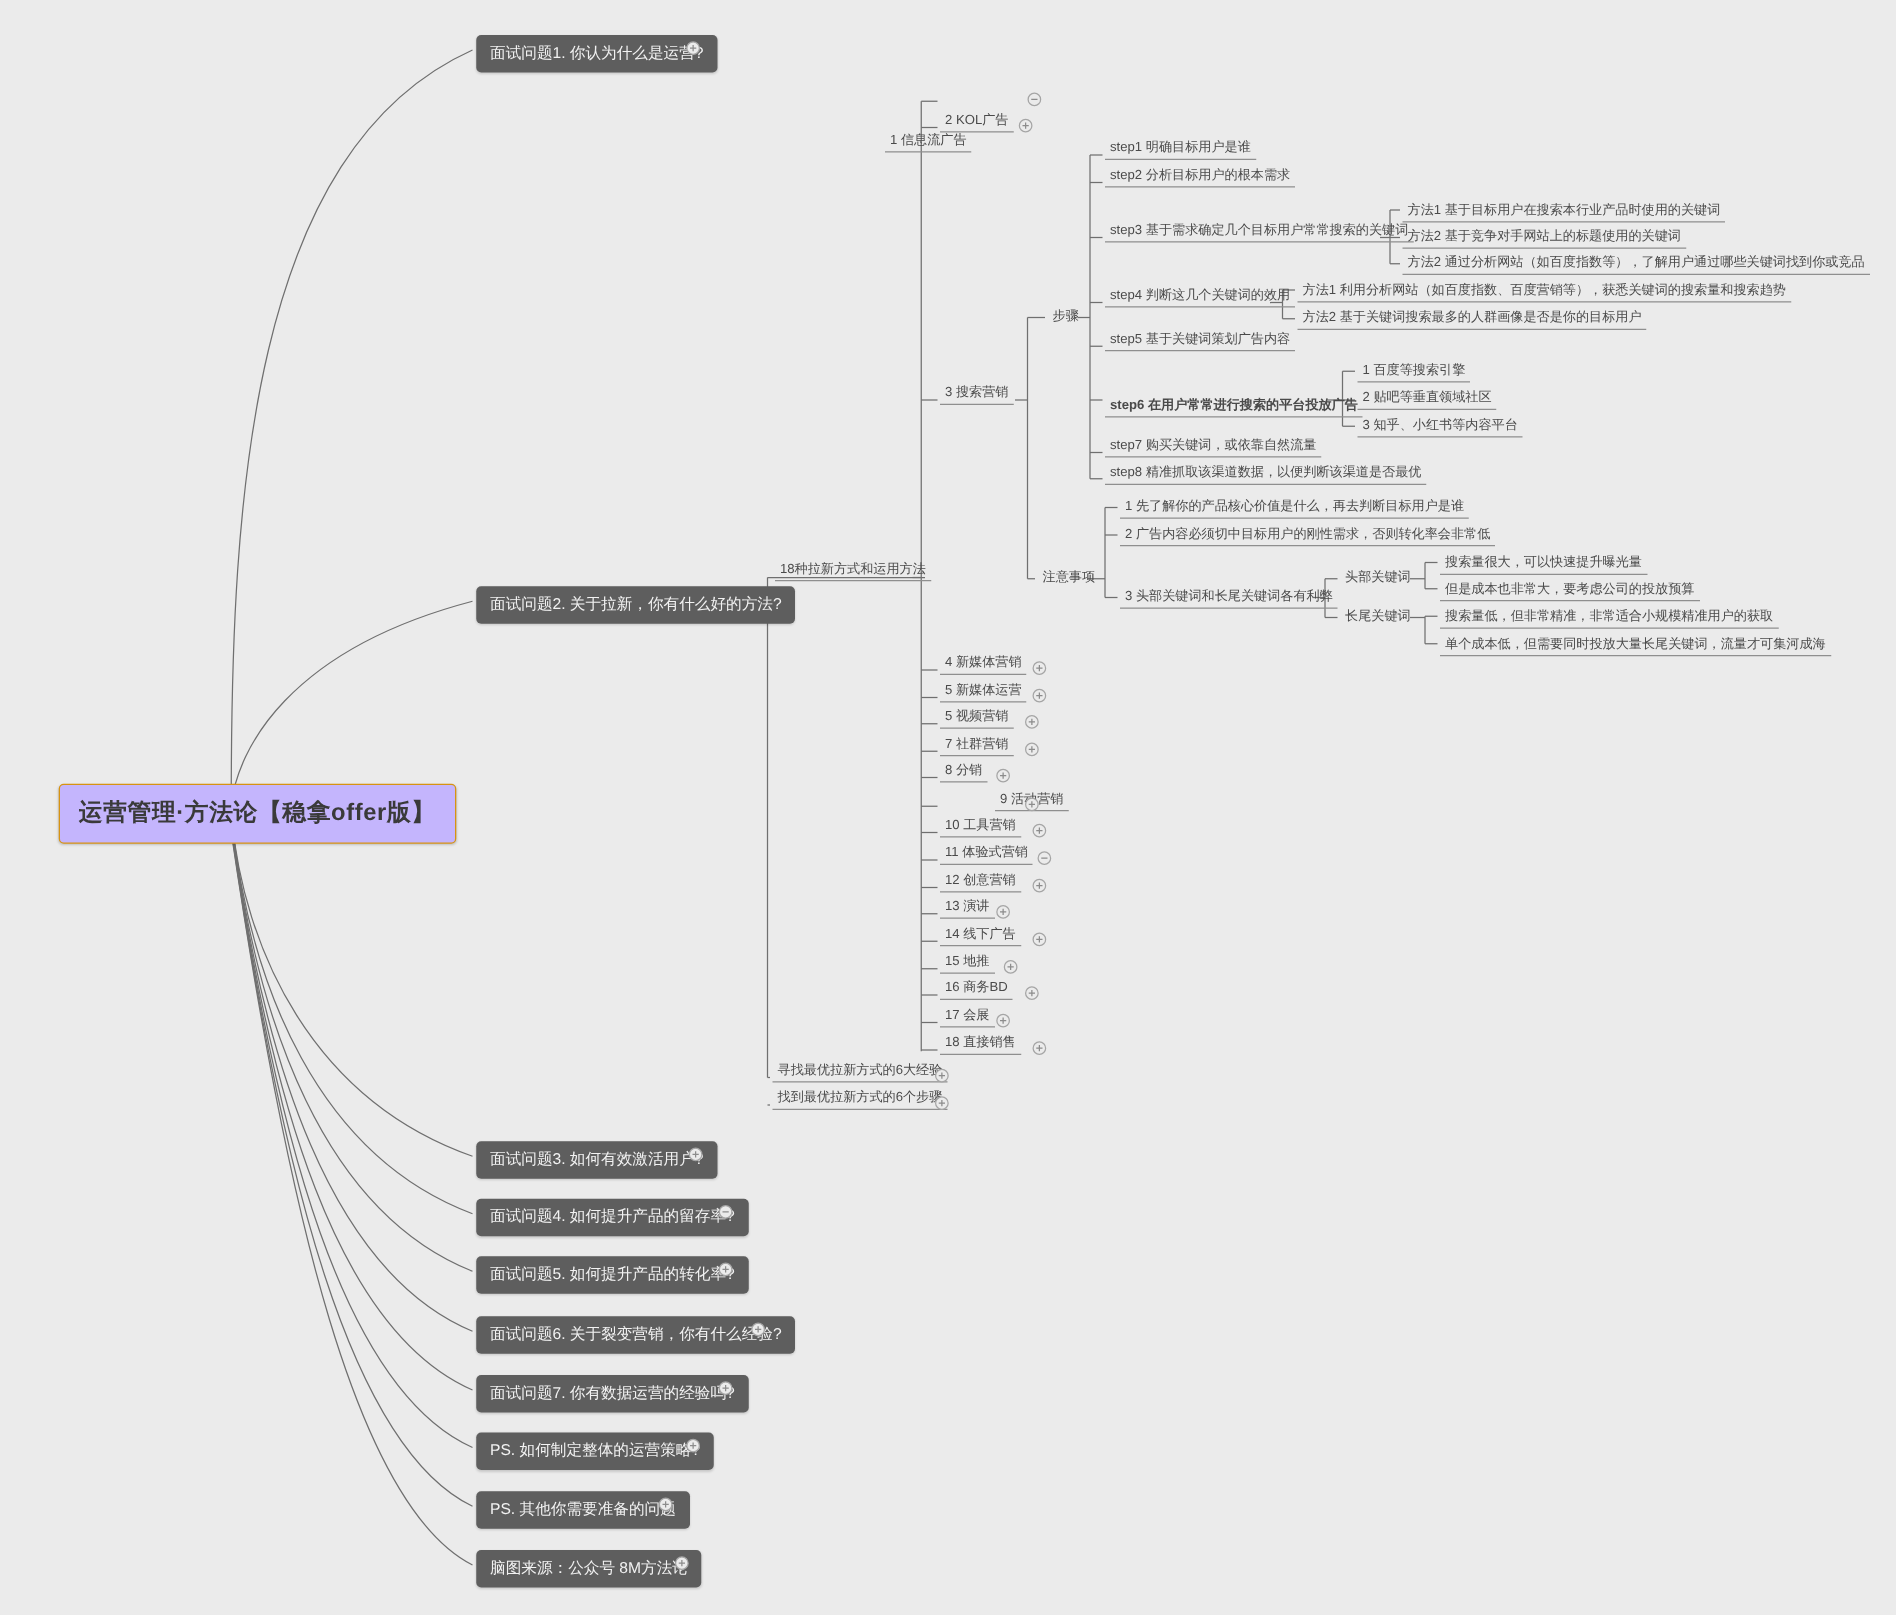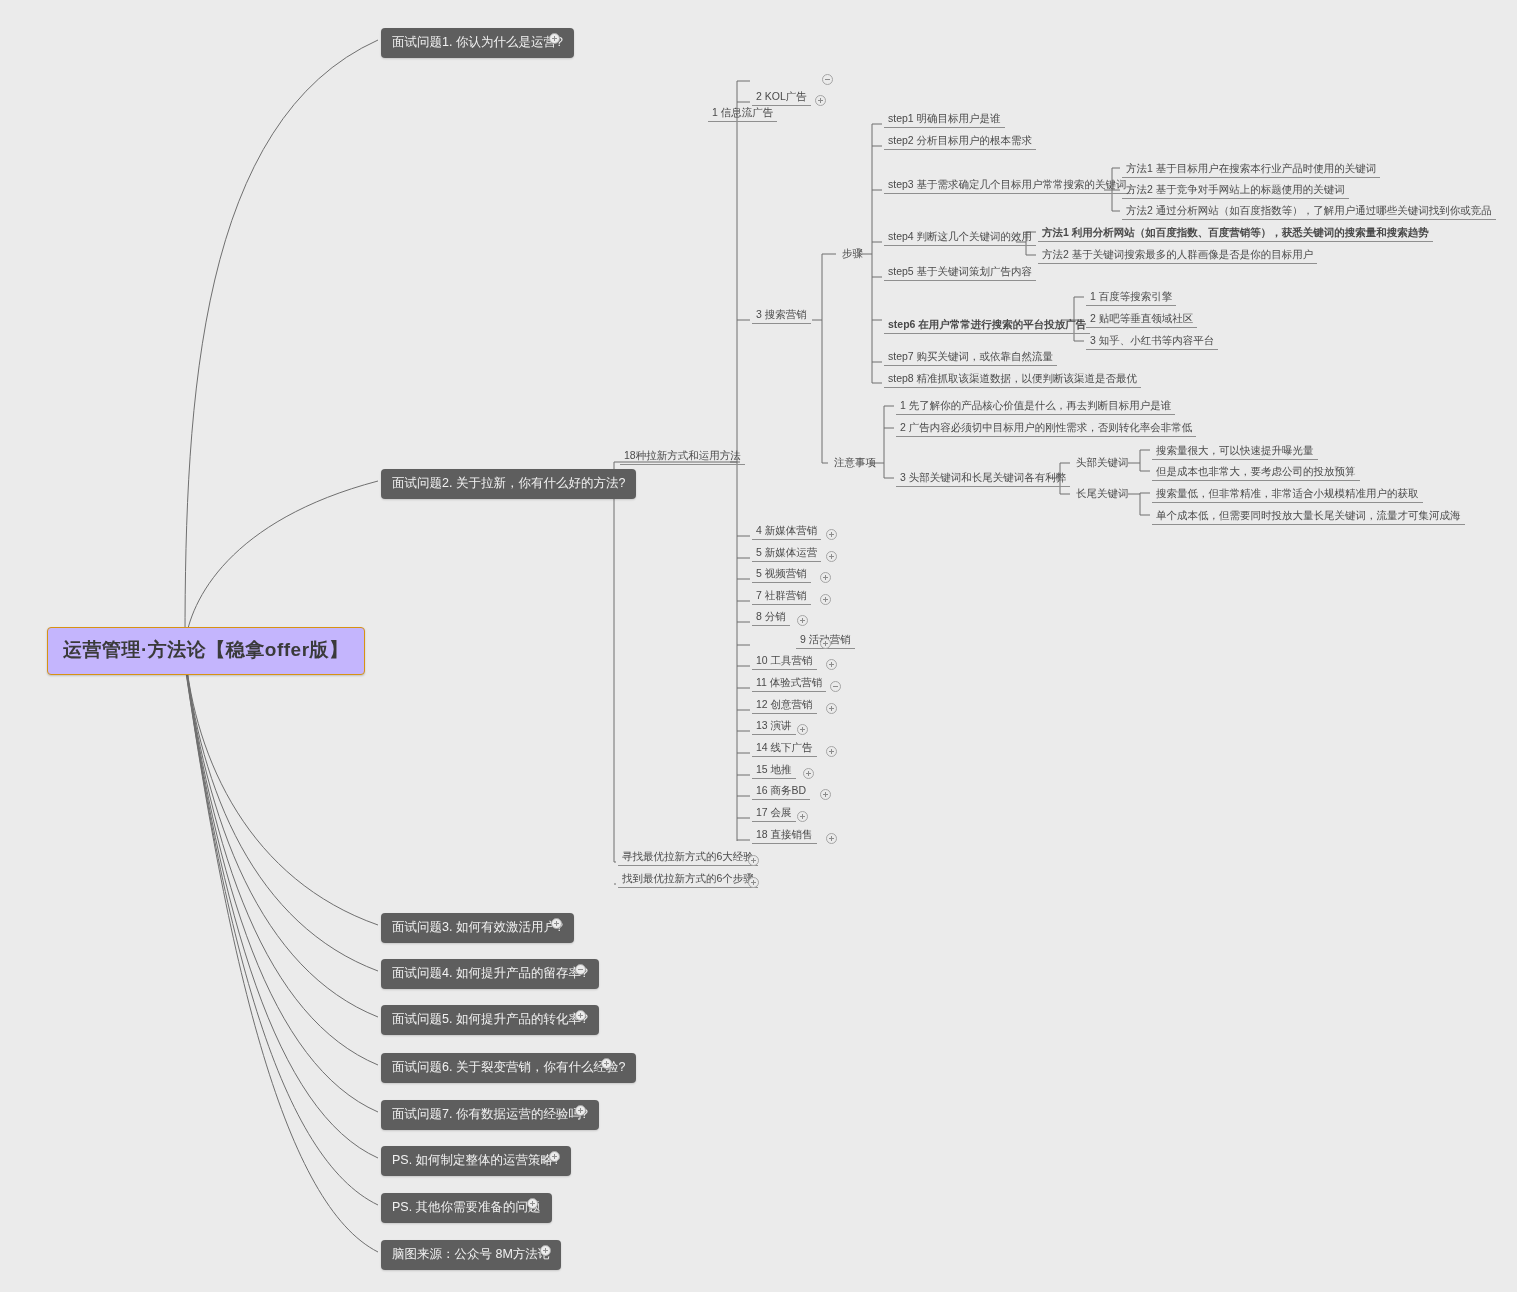--- a/index.html
+++ b/index.html
@@ -288,21 +288,21 @@
   <div class="txt-node" style="left:884px; top:229px;">step4 判断这几个关键词的效用</div>
   <div class="txt-node" style="left:884px; top:264px;">step5 基于关键词策划广告内容</div>
   <div class="txt-node" style="left:884px; top:317px;font-weight:bold;">step6 在用户常常进行搜索的平台投放广告</div>
   <div class="txt-node" style="left:884px; top:349px;">step7 购买关键词，或依靠自然流量</div>
   <div class="txt-node" style="left:884px; top:371px;">step8 精准抓取该渠道数据，以便判断该渠道是否最优</div>
 
   <div class="txt-node" style="left:1122px; top:161px;">方法1 基于目标用户在搜索本行业产品时使用的关键词</div>
   <div class="txt-node" style="left:1122px; top:182px;">方法2 基于竞争对手网站上的标题使用的关键词</div>
   <div class="txt-node" style="left:1122px; top:203px;">方法2 通过分析网站（如百度指数等），了解用户通过哪些关键词找到你或竞品</div>
 
-  <div class="txt-node" style="left:1038px; top:225px;font-weight:bold;">方法1 利用分析网站（如百度指数、百度营销等），获悉关键词的搜索量和搜索趋势</div>
+  <div class="txt-node" style="left:1038px; top:225px;">方法1 利用分析网站（如百度指数、百度营销等），获悉关键词的搜索量和搜索趋势</div>
   <div class="txt-node" style="left:1038px; top:247px;">方法2 基于关键词搜索最多的人群画像是否是你的目标用户</div>
 
   <div class="txt-node" style="left:1086px; top:289px;">1 百度等搜索引擎</div>
   <div class="txt-node" style="left:1086px; top:311px;">2 贴吧等垂直领域社区</div>
   <div class="txt-node" style="left:1086px; top:333px;">3 知乎、小红书等内容平台</div>
 
   <div class="txt-node" style="left:896px; top:398px;">1 先了解你的产品核心价值是什么，再去判断目标用户是谁</div>
   <div class="txt-node" style="left:896px; top:420px;">2 广告内容必须切中目标用户的刚性需求，否则转化率会非常低</div>
   <div class="txt-node" style="left:896px; top:470px;">3 头部关键词和长尾关键词各有利弊</div>
 

